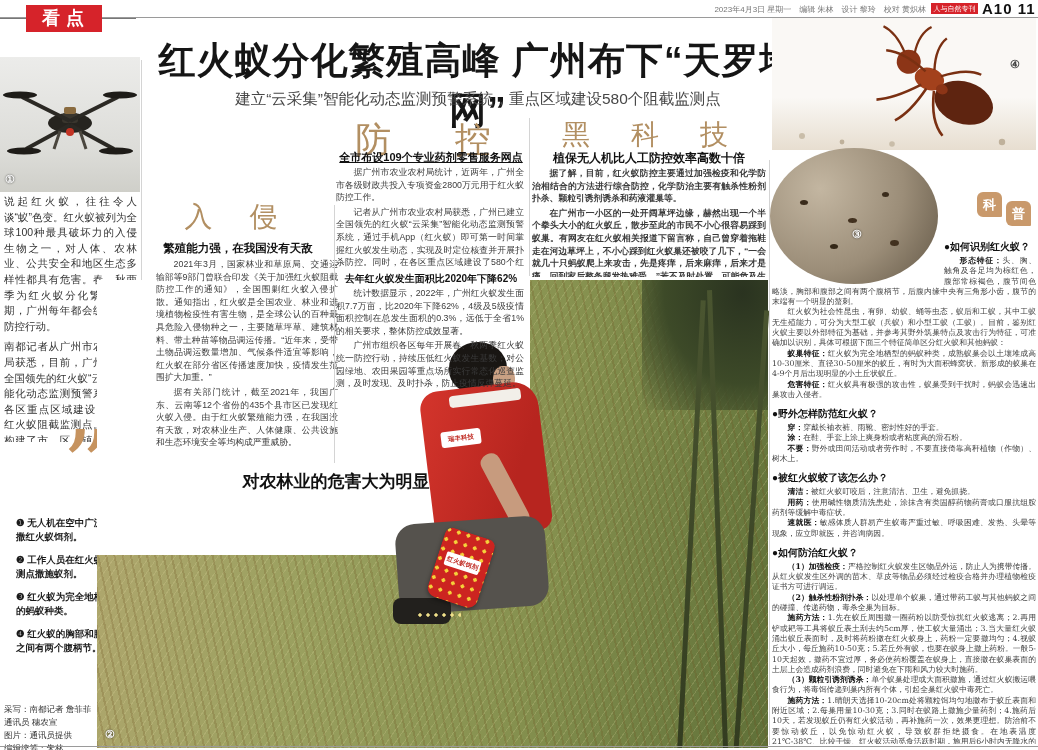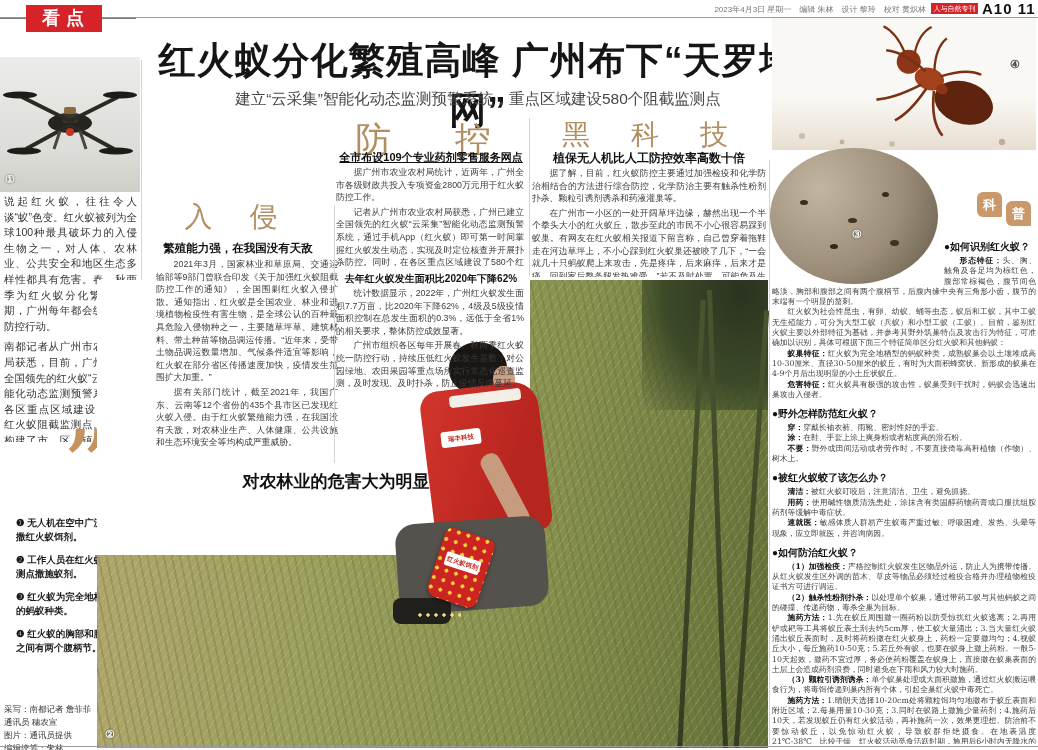--- a/index.html
+++ b/index.html
@@ -139,21 +139,21 @@
   </div>
   <div class="ab c subhead" style="left:336px;top:272px;width:190px;font-size:10px;">去年红火蚁发生面积比2020年下降62%</div>
   <div class="ab bt" style="left:336px;top:287px;width:188px;height:176px;">
     <p>统计数据显示，2022年，广州红火蚁发生面积7.7万亩，比2020年下降62%，4级及5级疫情面积控制在总发生面积的0.3%，远低于全省1%的相关要求，整体防控成效显著。</p>
     <p>广州市组织各区每年开展春、秋两季红火蚁统一防控行动，持续压低红火蚁发生基数；对公园绿地、农田果园等重点场所实行常态化巡查监测，及时发现、及时扑杀，防止疫情反弹蔓延。</p>
   </div>
   <div class="ab vrule" style="left:529px;top:118px;height:158px;"></div>
 
   <div class="ab c sec-head" style="left:532px;top:116px;width:234px;font-size:28px;letter-spacing:16px;padding-left:8px;box-sizing:border-box;">黑 科 技</div>
   <div class="ab c subhead" style="left:532px;top:150px;width:234px;font-size:12px;">植保无人机比人工防控效率高数十倍</div>
-  <div class="ab bt" style="left:532px;top:167px;width:234px;height:110px;">
+  <div class="ab bt" style="left:532px;top:167px;width:234px;height:110px;font-weight:bold;">
     <p>据了解，目前，红火蚁防控主要通过加强检疫和化学防治相结合的方法进行综合防控，化学防治主要有触杀性粉剂扑杀、颗粒引诱剂诱杀和药液灌巢等。</p>
     <p>在广州市一小区的一处开阔草坪边缘，赫然出现一个半个拳头大小的红火蚁丘，散步至此的市民不小心很容易踩到蚁巢。有网友在红火蚁相关报道下留言称，自己曾穿着拖鞋走在河边草坪上，不小心踩到红火蚁巢还被咬了几下，“一会就几十只蚂蚁爬上来攻击，先是疼痒，后来麻痒，后来才是痛，回到家后整条腿发热难受。”若不及时处置，可能危及生命。</p>
 
   </div>
 
   <div class="ab vrule" style="left:769px;top:160px;height:585px;"></div>
 
   <div class="ab" style="left:772px;top:18px;width:264px;height:132px;background:linear-gradient(#faf8f5 60%,#e7ded0);overflow:hidden;">
     <svg width="264" height="132" viewBox="0 0 264 132">
       <g transform="rotate(18 160 66)">

